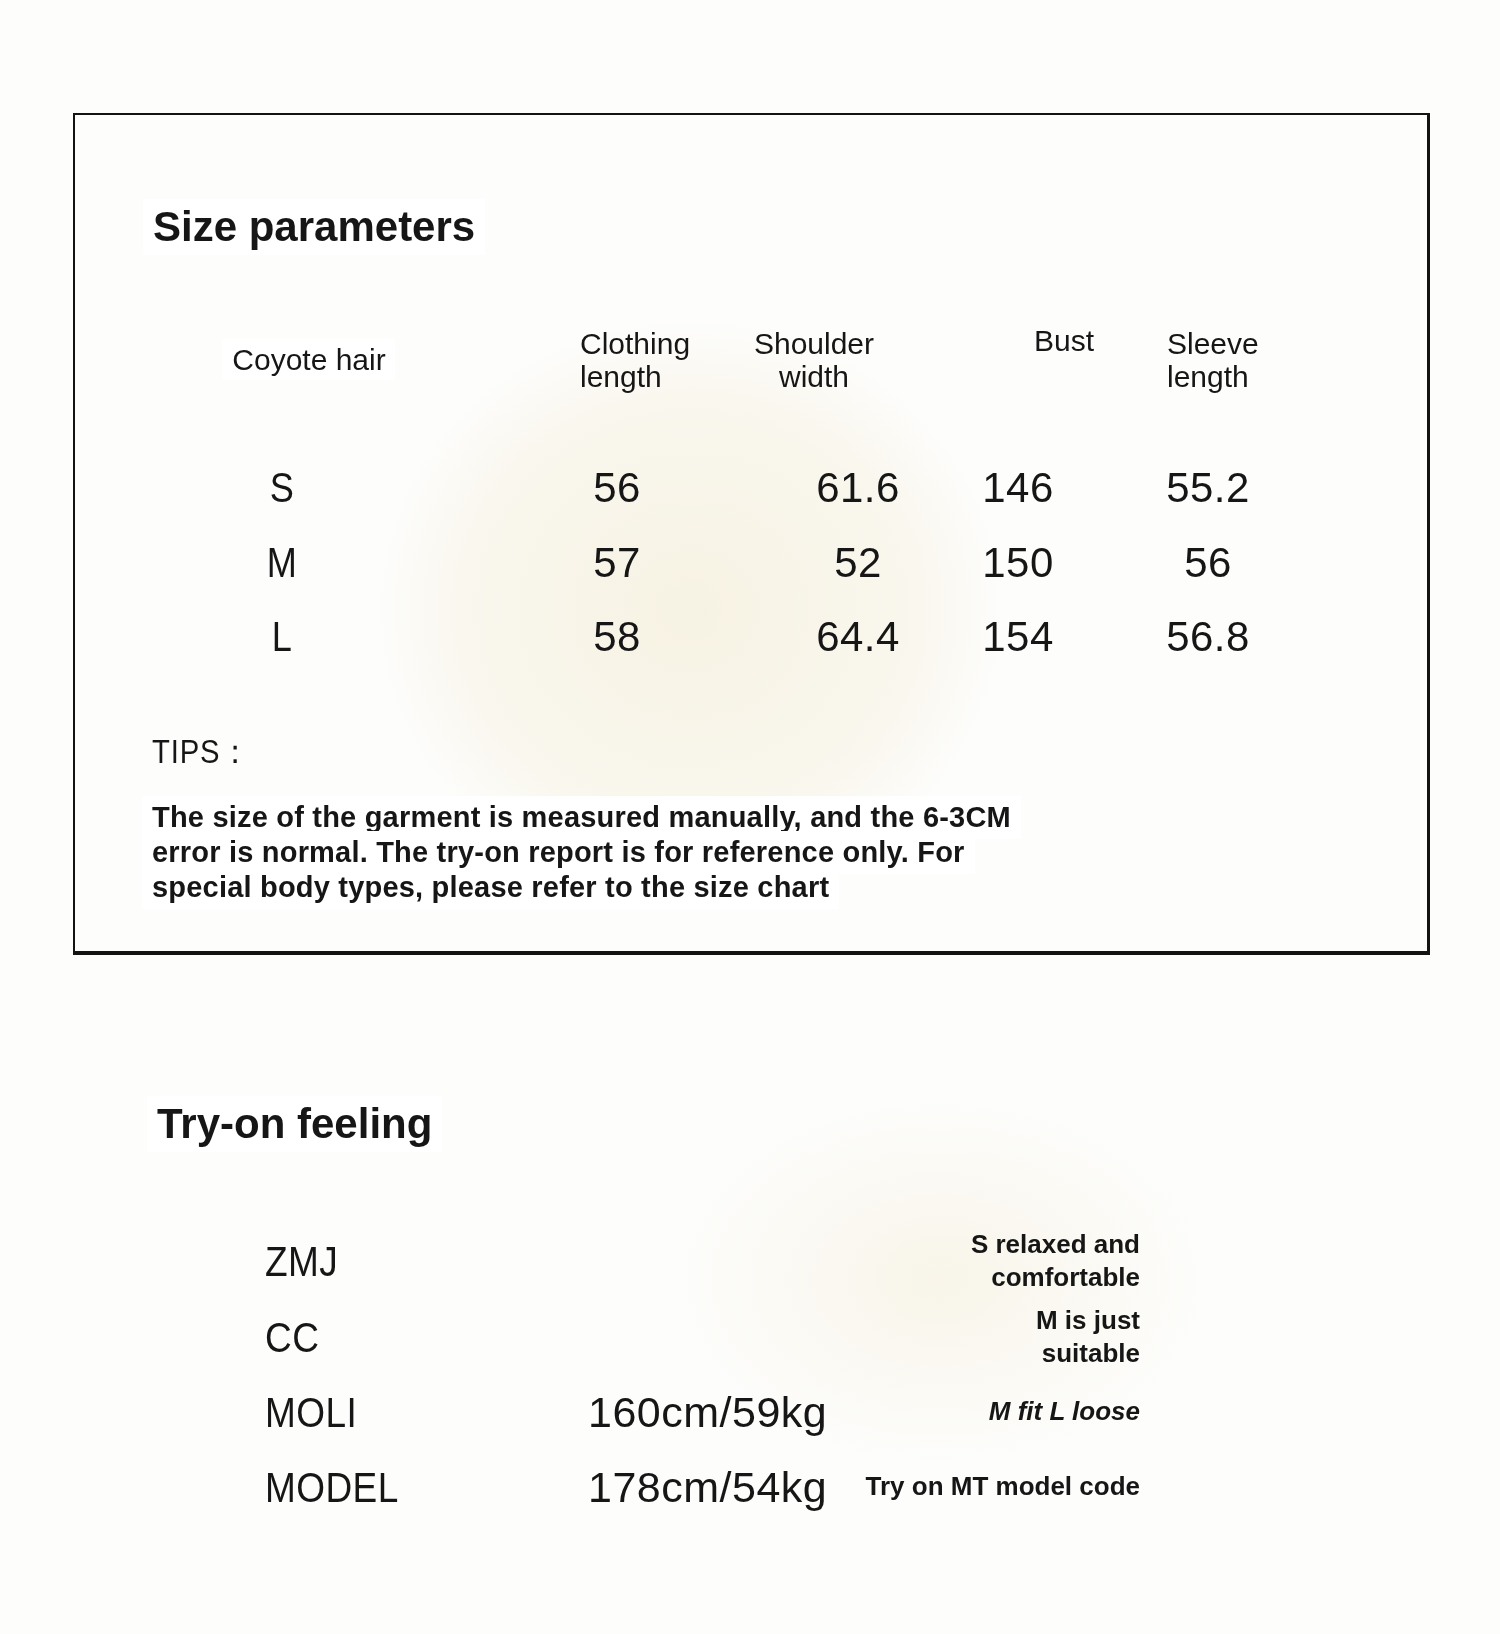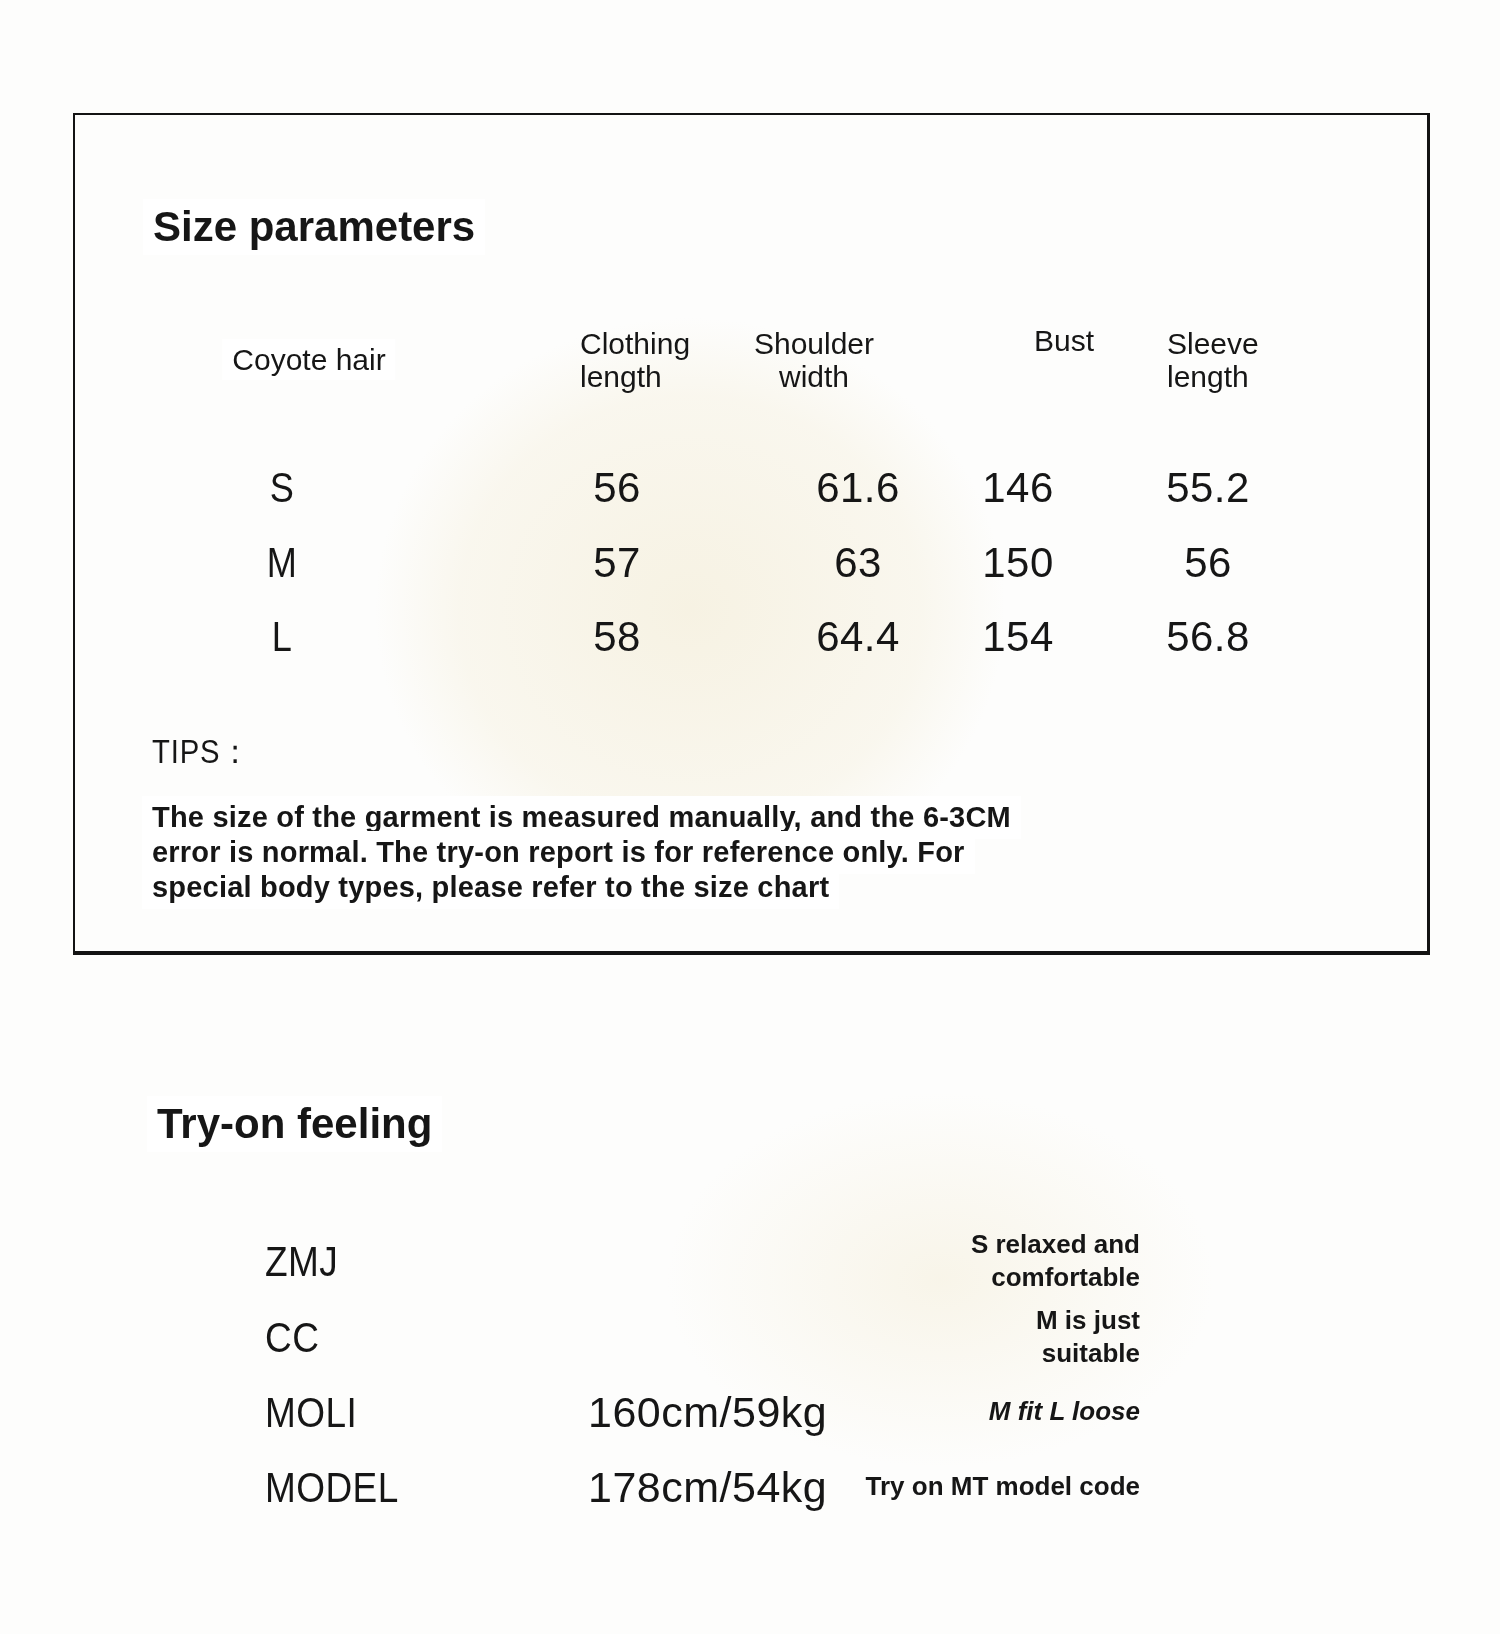--- a/index.html
+++ b/index.html
@@ -85,21 +85,21 @@
 length</div>
 
   <div class="t num row-s c-size cond-ctr">S</div>
   <div class="t num row-s c1 ctr">56</div>
   <div class="t num row-s c2 ctr">61.6</div>
   <div class="t num row-s c3 ctr">146</div>
   <div class="t num row-s c4 ctr">55.2</div>
 
   <div class="t num row-m c-size cond-ctr">M</div>
   <div class="t num row-m c1 ctr">57</div>
-  <div class="t num row-m c2 ctr">63</div>
+  <div class="t num row-m c2 ctr">52</div>
   <div class="t num row-m c3 ctr">150</div>
   <div class="t num row-m c4 ctr">56</div>
 
   <div class="t num row-l c-size cond-ctr">L</div>
   <div class="t num row-l c1 ctr">58</div>
   <div class="t num row-l c2 ctr">64.4</div>
   <div class="t num row-l c3 ctr">154</div>
   <div class="t num row-l c4 ctr">56.8</div>
 
   <div class="t tips-label cond">TIPS：</div>

